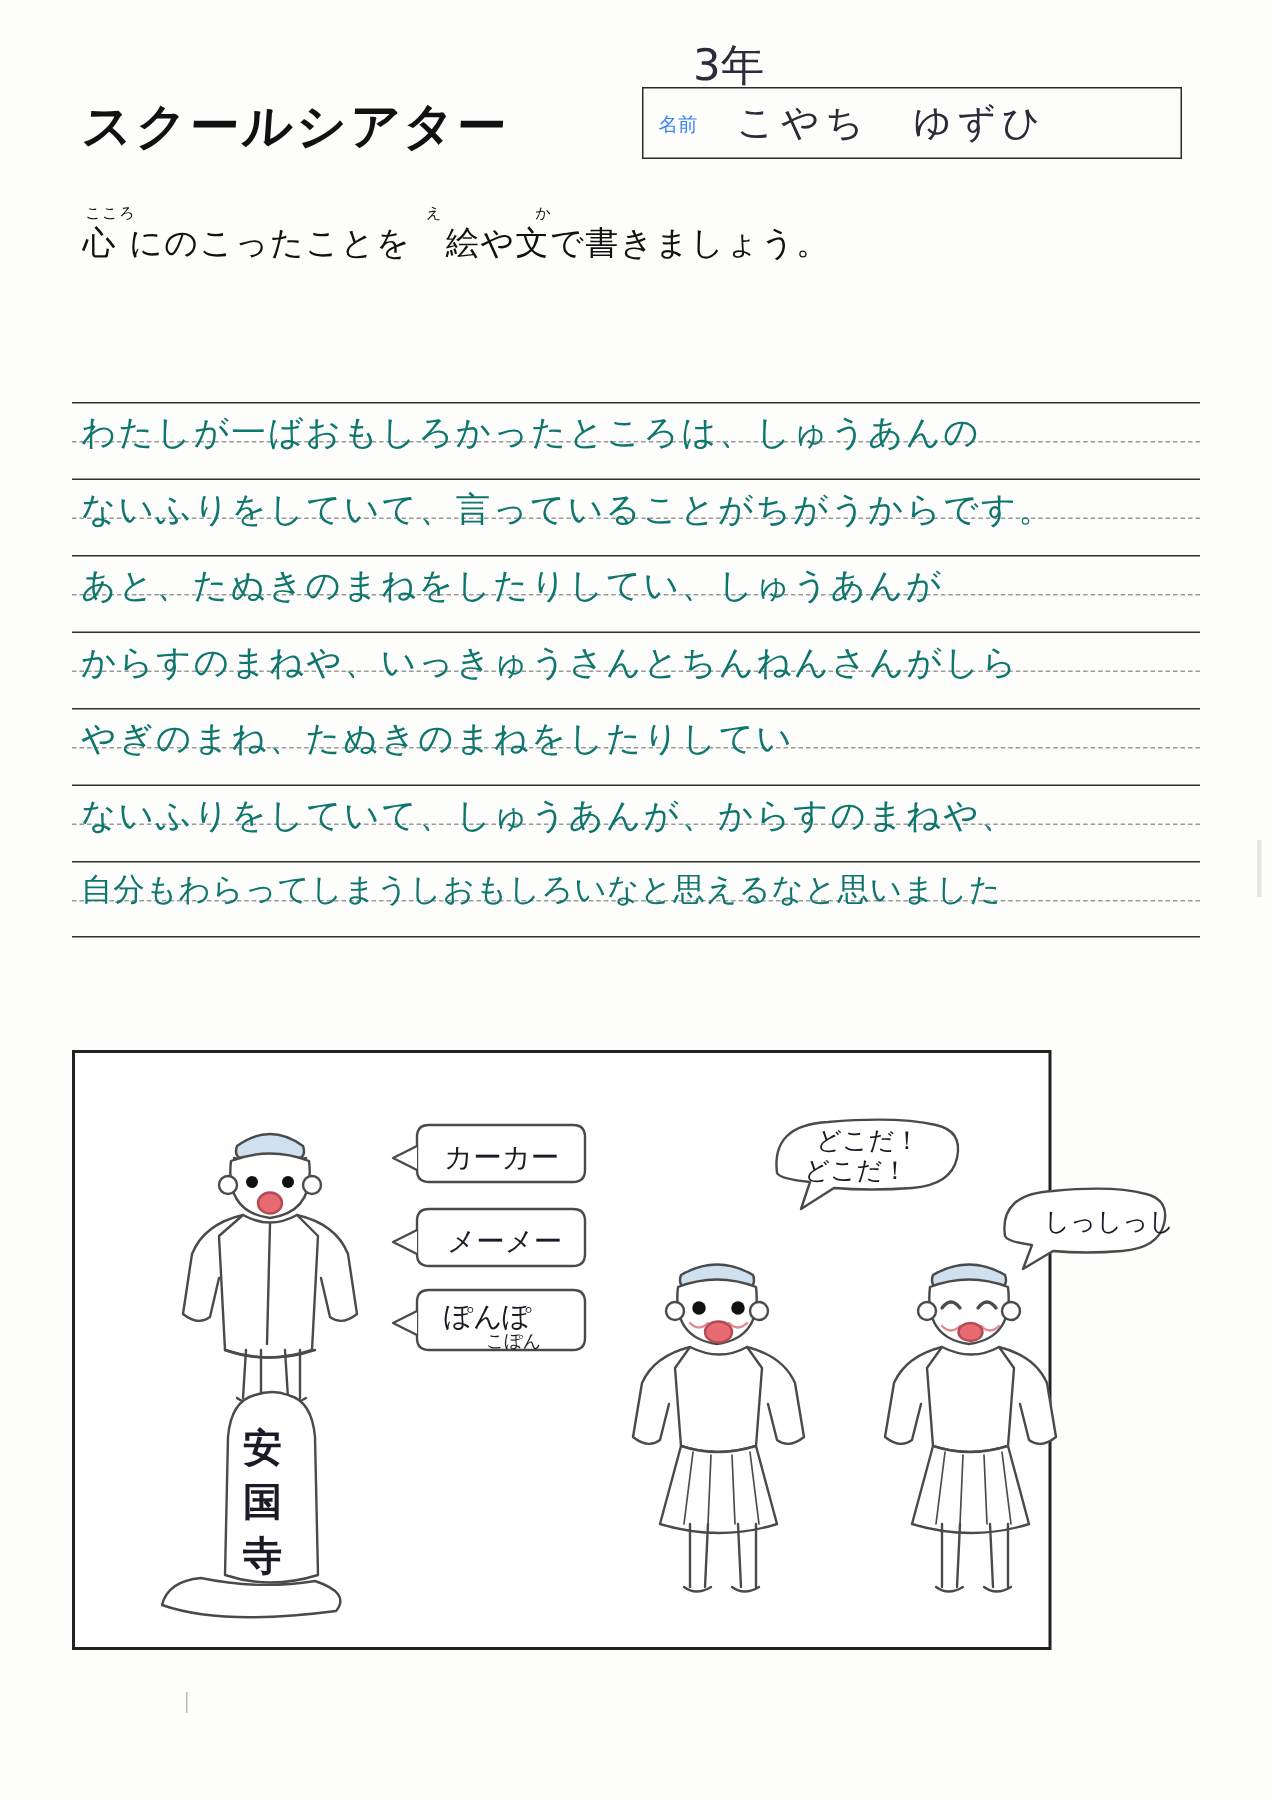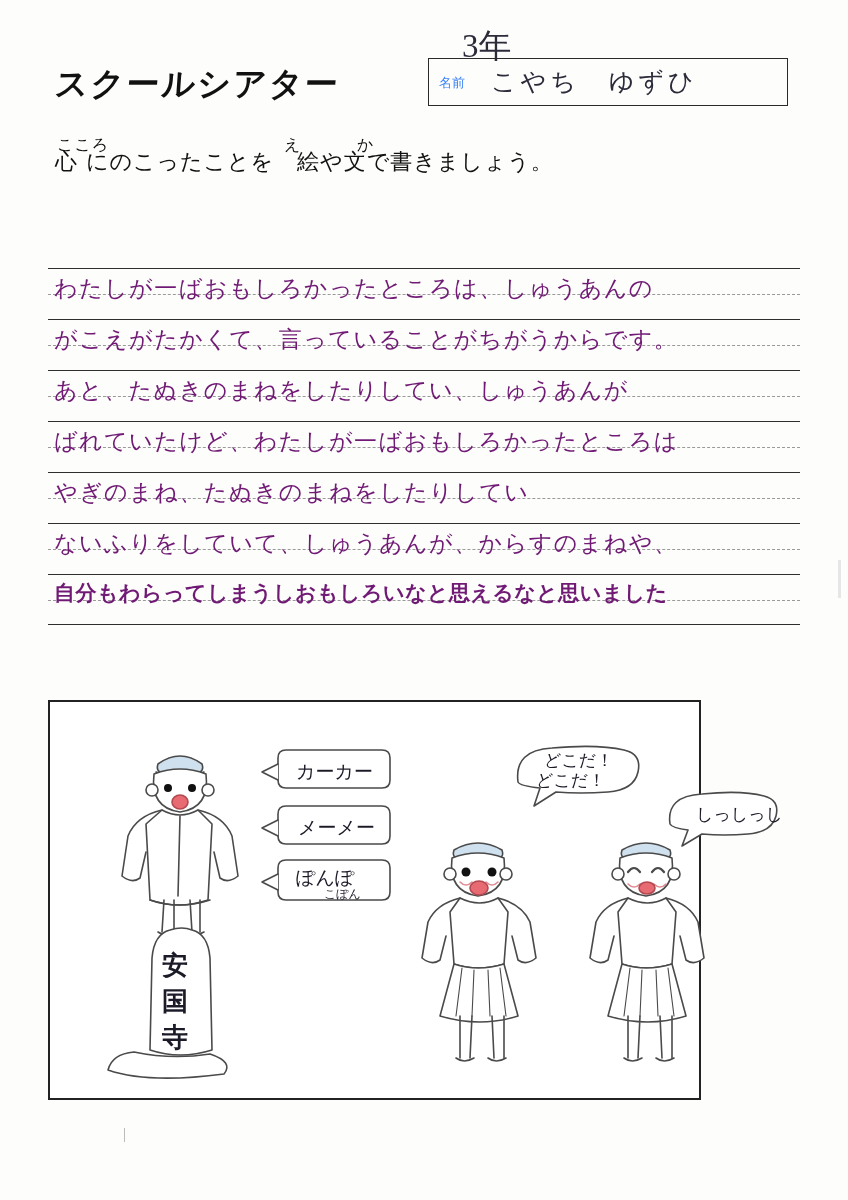--- a/index.html
+++ b/index.html
@@ -57,35 +57,34 @@
     top: 6px;
     font-size: 25px;
     color: #2b2b3a;
     letter-spacing: 4px;
     font-family: Liberation Sans, sans-serif;
   }
   .grade-value {
     position: absolute;
     left: 462px;
     top: 24px;
-    font-size: 33px;
+    font-size: 29px;
     color: #2b2b3a;
-    font-family: Liberation Serif, serif;
   }
 
   .instruction-wrap {
     position: absolute;
     left: 55px;
     top: 135px;
     width: 600px;
     height: 40px;
   }
   .furi {
     position: absolute;
-    font-size: 16px;
+    font-size: 10px;
     color: #111;
     letter-spacing: 1px;
   }
   .furi-kokoro { left: 2px; top: 0px; }
   .furi-e      { left: 229px; top: 0px; }
   .furi-ka     { left: 302px; top: 0px; }
   .instruction {
     position: absolute;
     left: 0;
     top: 12px;
@@ -105,37 +104,36 @@
     height: 410px;
   }
   .line-row {
     position: relative;
     height: 51px;
     box-sizing: border-box;
     border-top: 1.2px solid #2f2f2f;
   }
   .line-row:last-child {
     border-bottom: 1.2px solid #2f2f2f;
-    font-weight: bold;
   }
   .line-row::after {
     content: "";
     position: absolute;
     left: 0; right: 0;
     top: 50%;
     border-top: 1px dashed #9a9a9a;
   }
   .line-text {
     position: absolute;
     left: 6px;
     top: 4px;
     right: 2px;
     font-size: 23px;
     letter-spacing: 1.5px;
-    color: #701a75;
+    color: #0f766e;
     white-space: nowrap;
     font-family: "DejaVu Sans", sans-serif;
     z-index: 2;
   }
   .line-text.small { font-size: 21px; letter-spacing: 0.5px; }
 
   
   .drawing-frame {
     position: absolute;
     left: 48px;
@@ -184,27 +182,27 @@
     <span class="furi furi-e">え</span>
     <span class="furi furi-ka">か</span>
     <div class="instruction">心 にのこったことを　絵や文で書きましょう。</div>
   </div>
 
   <div class="sheet-lines">
     <div class="line-row">
       <span class="line-text">わたしが一ばおもしろかったところは、しゅうあんの</span>
     </div>
     <div class="line-row">
-      <span class="line-text">がこえがたかくて、言っていることがちがうからです。</span>
+      <span class="line-text">ないふりをしていて、言っていることがちがうからです。</span>
     </div>
     <div class="line-row">
       <span class="line-text">あと、たぬきのまねをしたりしてい、しゅうあんが</span>
     </div>
     <div class="line-row">
-      <span class="line-text">ばれていたけど、わたしが一ばおもしろかったところは</span>
+      <span class="line-text">からすのまねや、いっきゅうさんとちんねんさんがしら</span>
     </div>
     <div class="line-row">
       <span class="line-text">やぎのまね、たぬきのまねをしたりしてい</span>
     </div>
     <div class="line-row">
       <span class="line-text">ないふりをしていて、しゅうあんが、からすのまねや、</span>
     </div>
     <div class="line-row">
       <span class="line-text small">自分もわらってしまうしおもしろいなと思えるなと思いました</span>
     </div>

